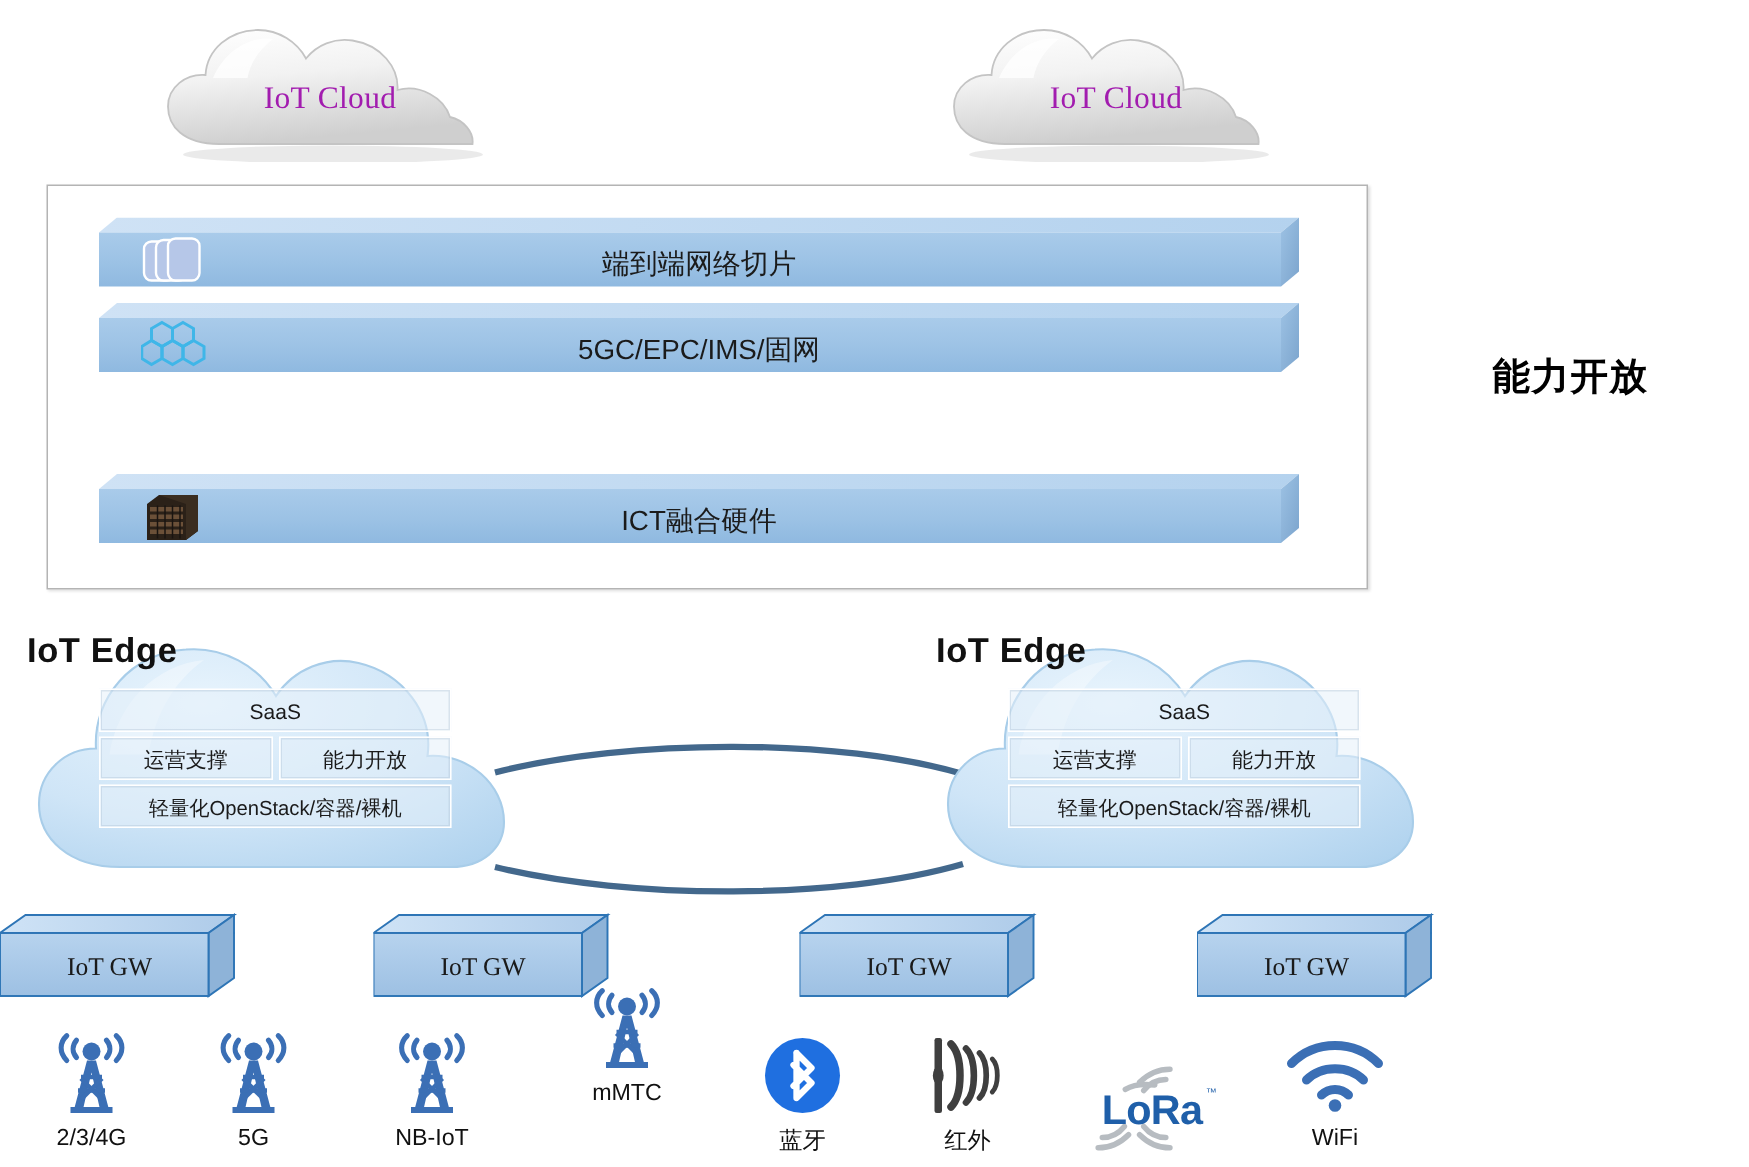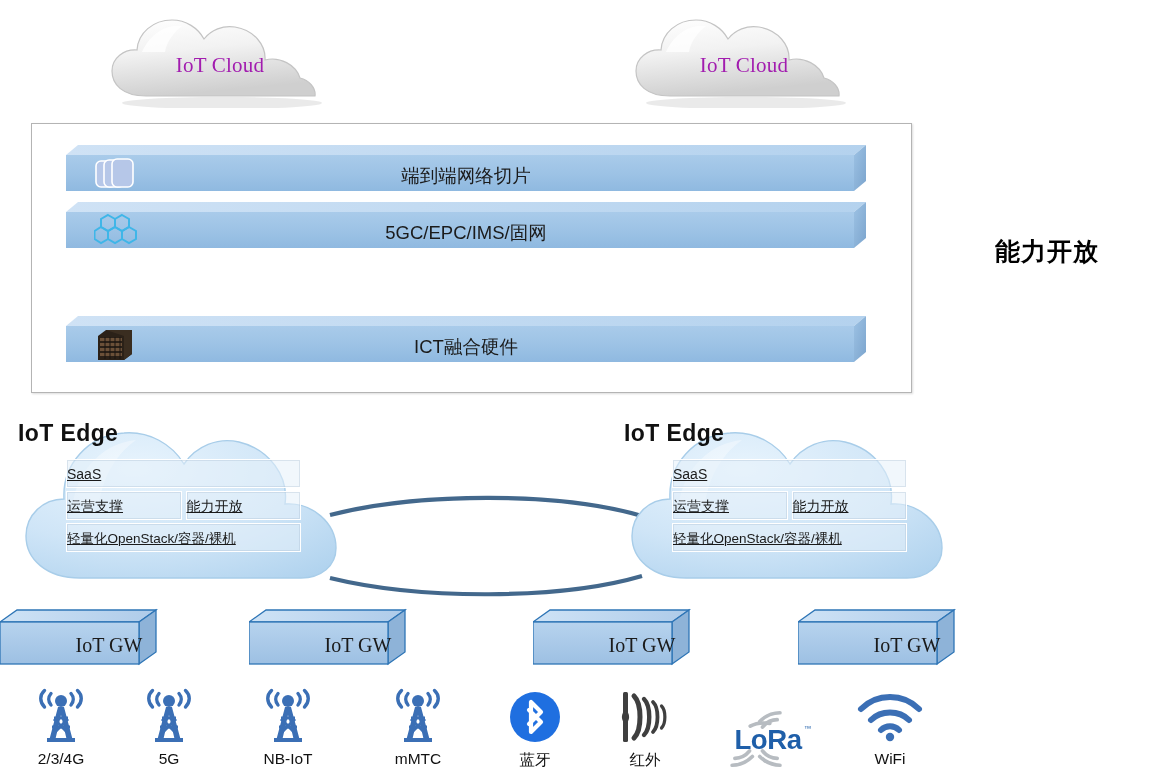--- a/index.html
+++ b/index.html
@@ -126,28 +126,27 @@
   .edge-stack {
     position: absolute;
     left: 48px;
     top: 56px;
     width: 235px;
   }
   .edge-box {
     border: 1px solid #ffffff;
     background: rgba(230,241,250,0.55);
     color: #1a1a1a;
-    text-align: left;
+    text-align: center;
     font-size: 14px;
     height: 29px;
     line-height: 29px;
     box-sizing: border-box;
     margin-bottom: 3px;
     box-shadow: 0 0 0 1px rgba(170,190,210,.35) inset;
-    text-decoration: underline;
   }
   .edge-row { display: flex; gap: 4px; }
   .edge-row .edge-box { flex: 1; margin-bottom: 3px; }
   .edge-box.wide { font-size: 13.5px; }
 
   
   #edge-connectors { position: absolute; left: 0; top: 0; }
 
   
   .gw {
@@ -159,23 +158,22 @@
   .gw .gw-label {
     position: absolute;
     left: 0;
     top: 14px;
     width: 146px;
     height: 46px;
     display: flex;
     align-items: center;
     justify-content: center;
     font-family: "Liberation Serif", "DejaVu Serif", serif;
-    font-size: 20px;
+    font-size: 17px;
     color: #1a1a1a;
-    padding-left: 36px;
   }
 
   
   .tech {
     position: absolute;
     width: 92px;
     text-align: center;
   }
   .tech .tech-glyph {
     height: 62px;
@@ -473,21 +471,21 @@
           <line x1="21" y1="39" x2="39" y2="39"></line>
           <line x1="23" y1="31" x2="37" y2="45"></line>
           <line x1="37" y1="31" x2="23" y2="45"></line>
         </g>
         <rect x="16" y="50" width="28" height="4" fill="#3b6fb5"></rect>
       </svg>
     </div>
     <div class="tech-label">NB-IoT</div>
   </div>
 
-  <div class="tech" style="left:372px; top:686px;">
+  <div class="tech" style="left:372px; top:656px;">
     <div class="tech-glyph">
       <svg width="60" height="58" viewBox="0 0 60 58">
         <g fill="none" stroke="#3b6fb5" stroke-width="3.4" stroke-linecap="round">
           <path d="M20,17 C17,13.5 17,9 20,5.5"></path>
           <path d="M13.5,19 C8.5,14 8.5,7 13.5,2.5"></path>
           <path d="M40,17 C43,13.5 43,9 40,5.5"></path>
           <path d="M46.5,19 C51.5,14 51.5,7 46.5,2.5"></path>
         </g>
         <circle cx="30" cy="13" r="6" fill="#3b6fb5"></circle>
         <polygon points="27,19 33,19 42,53 36,53 30,27 24,53 18,53" fill="#3b6fb5"></polygon>

